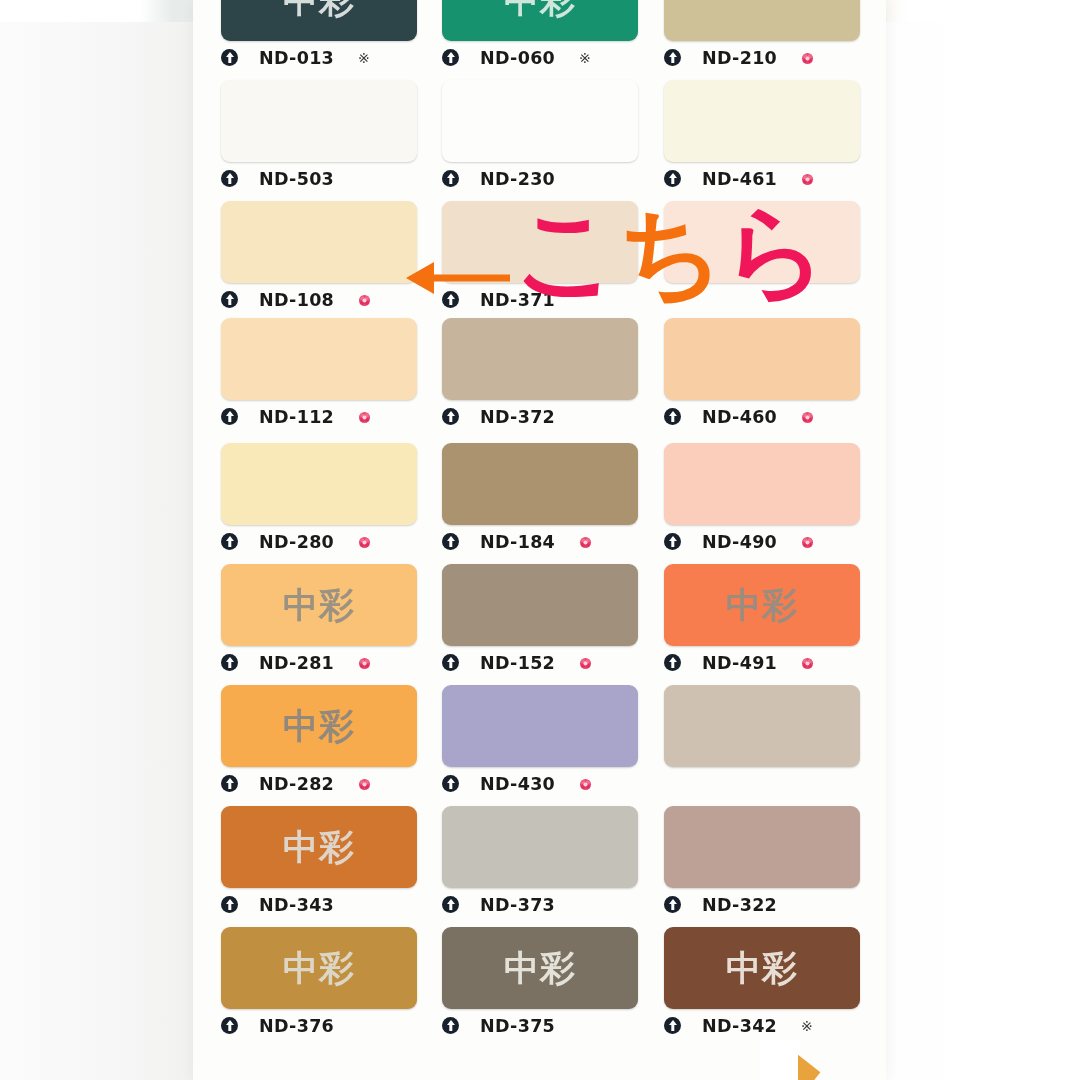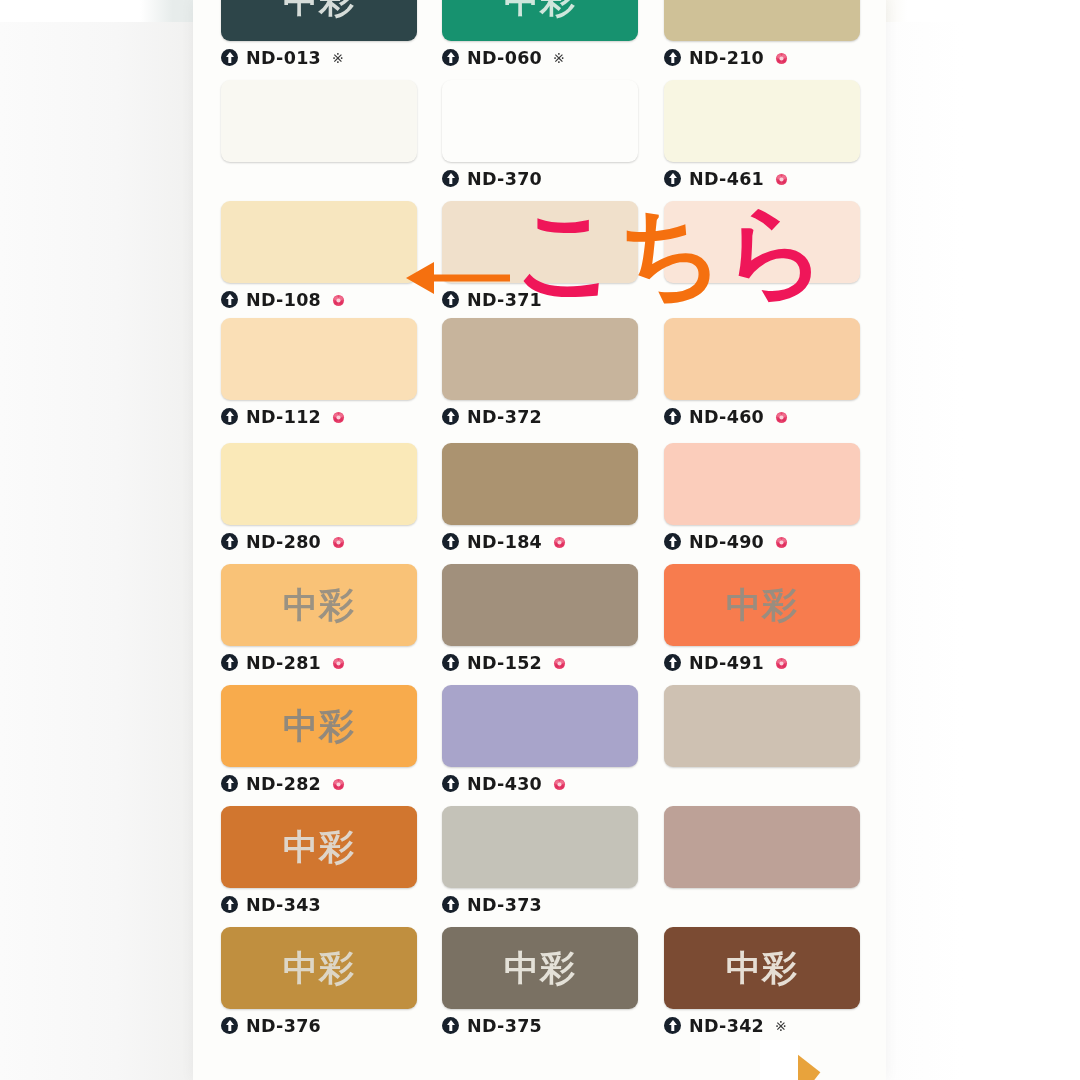--- a/index.html
+++ b/index.html
@@ -66,21 +66,21 @@
     font-weight:600;
     letter-spacing:1px;
     line-height:1;
     user-select:none;
   }
 
   .label{
     margin-top:4px;
     height:25px;
     display:flex;align-items:center;
-    gap:8px;
+    gap:21px;
     white-space:nowrap;
   }
   .uparrow{
     width:17px;height:17px;flex:0 0 17px;
     border-radius:50%;
     background:#17202b;
     position:relative;
     display:inline-block;
   }
   .uparrow::before{
@@ -195,26 +195,30 @@
                   <circle cx="6.6" cy="13" r="3.4" fill="#e03060"></circle>
                   <circle cx="13.4" cy="13" r="3.4" fill="#e03060"></circle>
                   <circle cx="10" cy="10" r="3.2" fill="#fbd0da"></circle>
                 </svg></span>
             </div>
           </div>
         </div>
         <div class="row" style="position: absolute; left: 0px; top: 80px; width: 693px;">
           <div class="cell c0">
             <div class="swatch" style="background: rgb(249, 248, 242);"></div>
+            <div class="label">
+              <span class="uparrow"></span>
+              <span class="code">ND-503</span>
+            </div>
           </div>
           <div class="cell c1">
             <div class="swatch" style="background: rgb(253, 253, 251);"></div>
             <div class="label">
               <span class="uparrow"></span>
-              <span class="code">ND-370</span>
+              <span class="code">ND-230</span>
             </div>
           </div>
           <div class="cell c2">
             <div class="swatch" style="background: rgb(248, 246, 226);"></div>
             <div class="label">
               <span class="uparrow"></span>
               <span class="code">ND-461</span>
               <span class="mark-rose"><svg viewBox="0 0 20 20" width="13" height="13">
                   <circle cx="10" cy="10" r="8.5" fill="#e8476f"></circle>
                   <circle cx="6.6" cy="7" r="3.4" fill="#f06d8d"></circle>
@@ -439,20 +443,24 @@
           </div>
           <div class="cell c1">
             <div class="swatch" style="background: rgb(196, 194, 184);"></div>
             <div class="label">
               <span class="uparrow"></span>
               <span class="code">ND-373</span>
             </div>
           </div>
           <div class="cell c2">
             <div class="swatch" style="background: rgb(189, 161, 151);"></div>
+            <div class="label">
+              <span class="uparrow"></span>
+              <span class="code">ND-322</span>
+            </div>
           </div>
         </div>
         <div class="row" style="position: absolute; left: 0px; top: 927px; width: 693px;">
           <div class="cell c0">
             <div class="swatch" style="background: rgb(192, 143, 63);">
               <span class="chu" style="color: rgb(221, 214, 198);">中彩</span>
             </div>
             <div class="label">
               <span class="uparrow"></span>
               <span class="code">ND-376</span>

